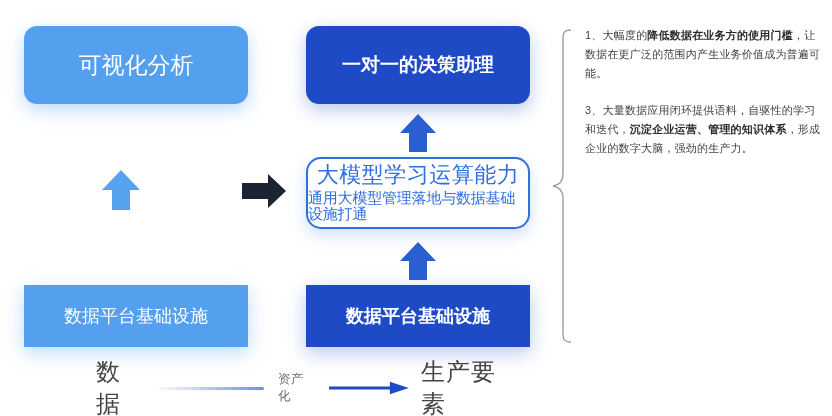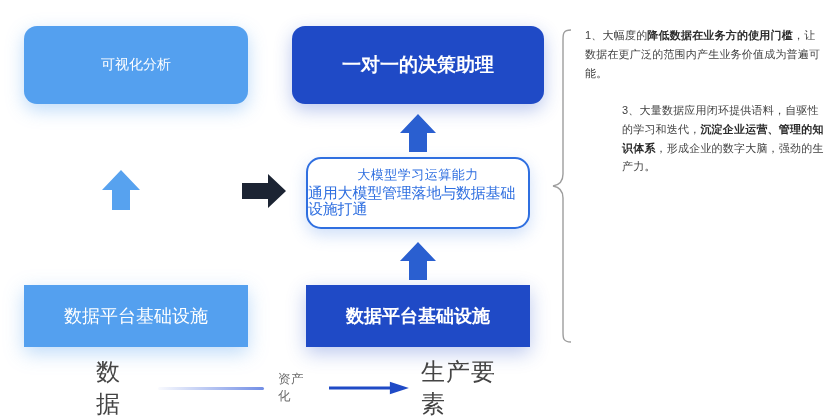--- a/index.html
+++ b/index.html
@@ -46,26 +46,26 @@
   }
   .shadow-dark {
     box-shadow: 0 6px 18px rgba(31, 74, 198, 0.30);
   }
 
   #box-visual-analysis {
     left: 24px;
     top: 26px;
     width: 224px;
     height: 78px;
-    font-size: 14px;
+    font-size: 23px;
   }
   #box-assistant {
-    left: 292px;
+    left: 306px;
     top: 26px;
-    width: 252px;
+    width: 224px;
     height: 78px;
     font-size: 19px;
     font-weight: 700;
   }
   #box-data-platform-left {
     left: 24px;
     top: 285px;
     width: 224px;
     height: 62px;
     font-size: 18px;
@@ -91,21 +91,21 @@
     border-radius: 15px;
     box-shadow: 0 6px 16px rgba(84, 140, 230, 0.28);
     display: flex;
     flex-direction: column;
     align-items: center;
     justify-content: center;
     box-sizing: border-box;
   }
   #box-core-capability .core-title {
     color: #2f6fe0;
-    font-size: 13px;
+    font-size: 22px;
     letter-spacing: 0.5px;
     line-height: 1.1;
   }
   #box-core-capability .core-sub {
     color: #2f6fe0;
     font-size: 15px;
     margin-top: 2px;
     letter-spacing: -0.2px;
     line-height: 1.1;
   }
@@ -133,21 +133,21 @@
     top: 26px;
     width: 240px;
   }
   .note {
     font-size: 11px;
     line-height: 1.72;
     color: #3f3f3f;
     letter-spacing: 0.2px;
     margin-bottom: 18px;
   }
-  .note:last-child { margin-bottom: 0; margin-left: 37px; }
+  .note:last-child { margin-bottom: 0; }
   .note b { font-weight: 700; color: #2b2b2b; }
 
   
   #legend {
     position: absolute;
     left: 96px;
     top: 366px;
     width: 420px;
     height: 44px;
     display: flex;

